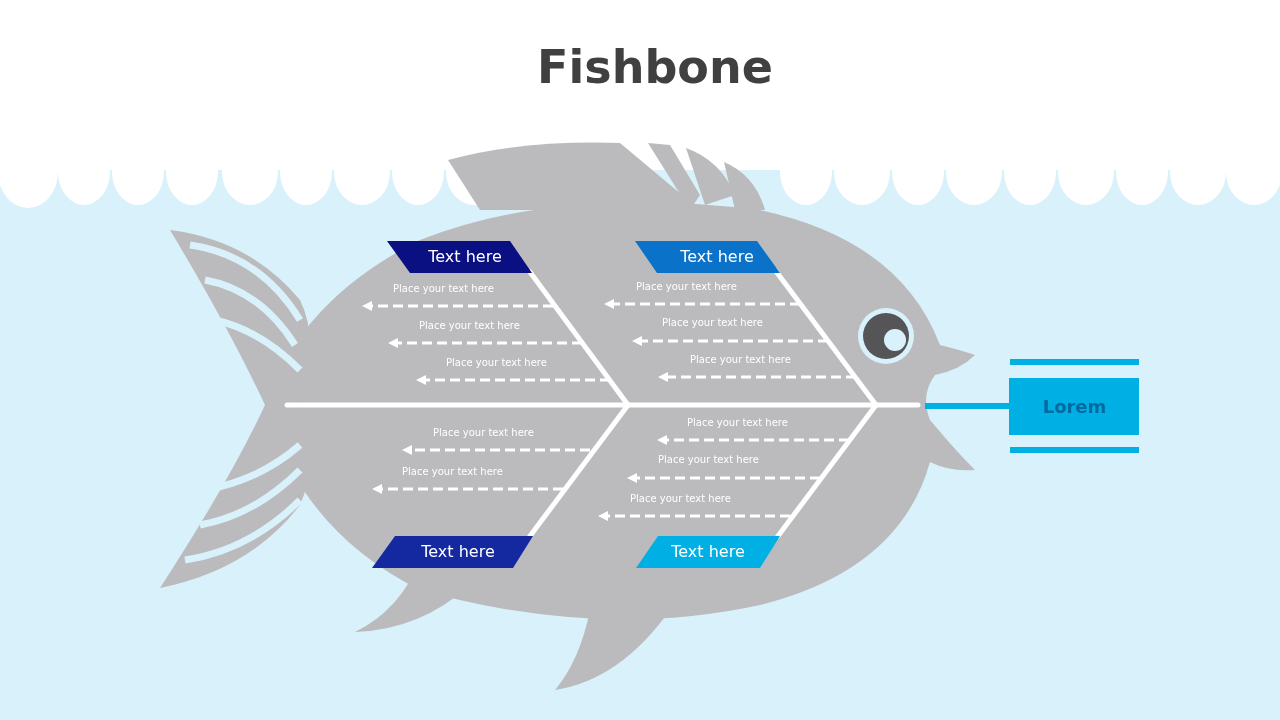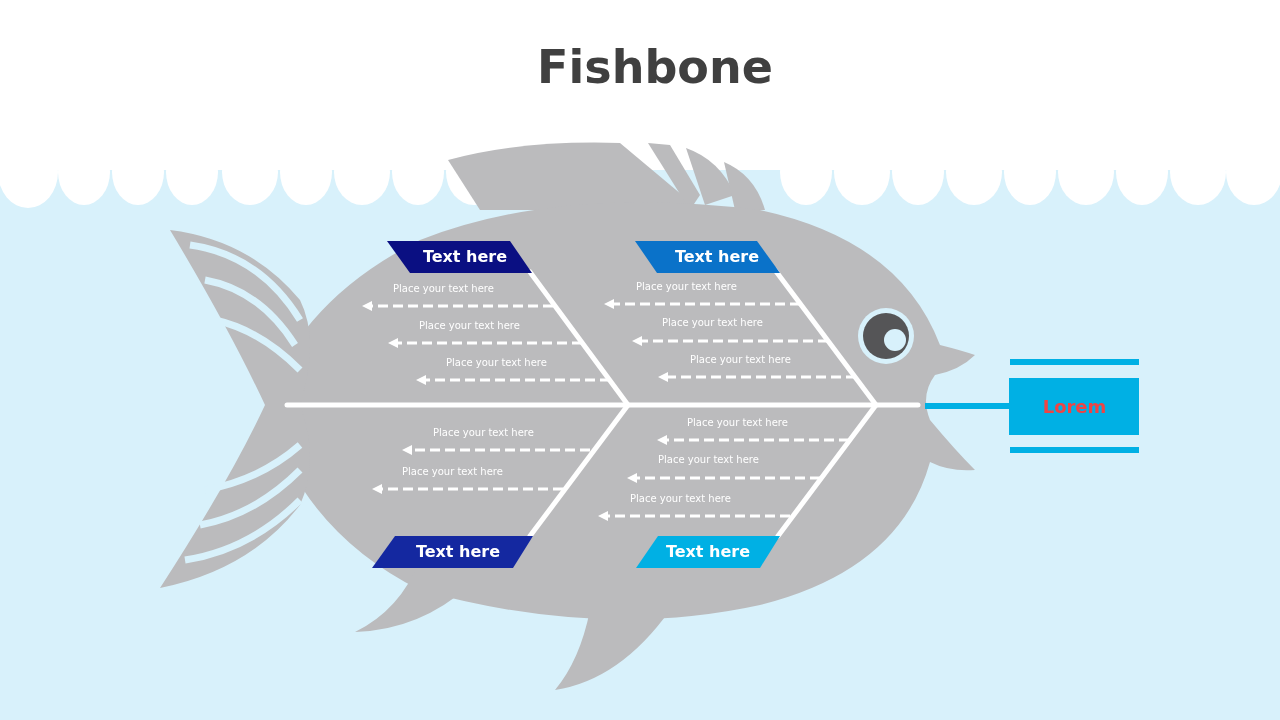--- a/index.html
+++ b/index.html
@@ -1,22 +1,22 @@
 <!DOCTYPE html>
 <html><head>
   <meta charset="utf-8">
   <style>
     html, body { margin: 0; padding: 0; }
     body { width: 1280px; height: 720px; position: relative; overflow: hidden; background: #ffffff; font-family: "DejaVu Sans", sans-serif; }
     .slide { position: absolute; left: 0; top: 0; width: 1280px; height: 720px; }
     .title { position: absolute; left: 0; top: 40px; width: 1280px; text-align: center; font-size: 46px; font-weight: bold; color: #404040; letter-spacing: 0px; margin-left: 15px; }
     svg.art { position: absolute; left: 0; top: 0; }
     .lbl { position: absolute; color: #ffffff; font-size: 10px; white-space: nowrap; font-family: "DejaVu Sans", sans-serif; }
-    .cat { position: absolute; color: #ffffff; font-weight: bold; font-size: 16px; text-align: center; font-family: "DejaVu Sans", sans-serif; }
-    .lorem { position: absolute; left: 1010px; top: 379px; width: 129px; height: 56px; line-height: 56px; color: #ef4444; font-weight: bold; font-size: 18px; text-align: center; font-family: "DejaVu Sans", sans-serif; }
+    .cat { position: absolute; color: #ffffff; font-weight: normal; font-size: 16px; text-align: center; font-family: "DejaVu Sans", sans-serif; }
+    .lorem { position: absolute; left: 1010px; top: 379px; width: 129px; height: 56px; line-height: 56px; color: #0369a1; font-weight: bold; font-size: 18px; text-align: center; font-family: "DejaVu Sans", sans-serif; }
   </style>
 </head>
 <body>
 
 <div class="slide">
 
   <svg class="art" width="1280" height="720" viewBox="0 0 1280 720">
 
     <rect x="0" y="170" width="1280" height="550" fill="#d8f1fb"></rect>
 

